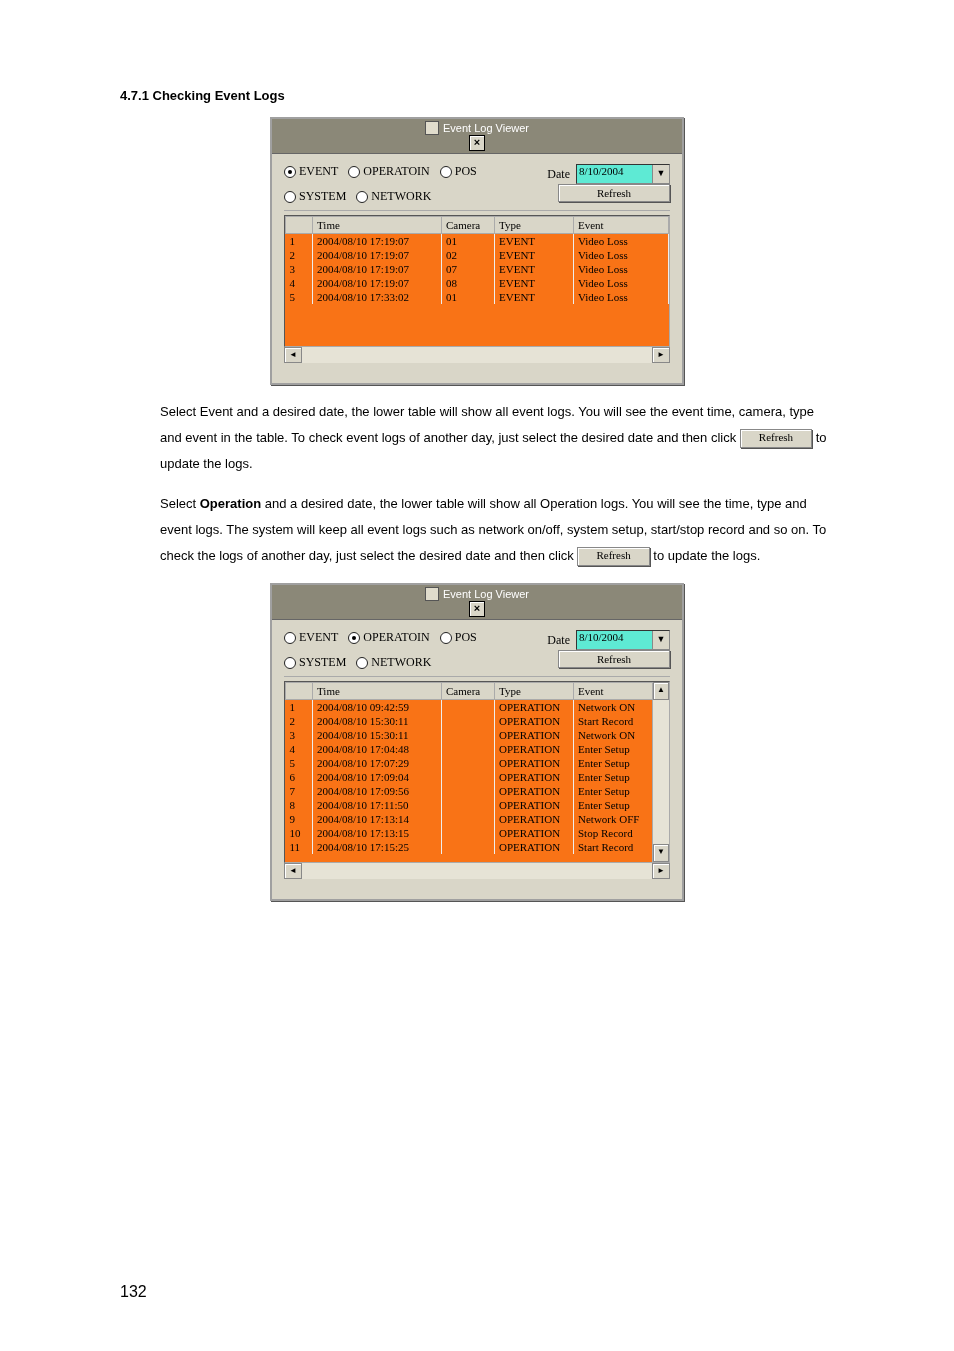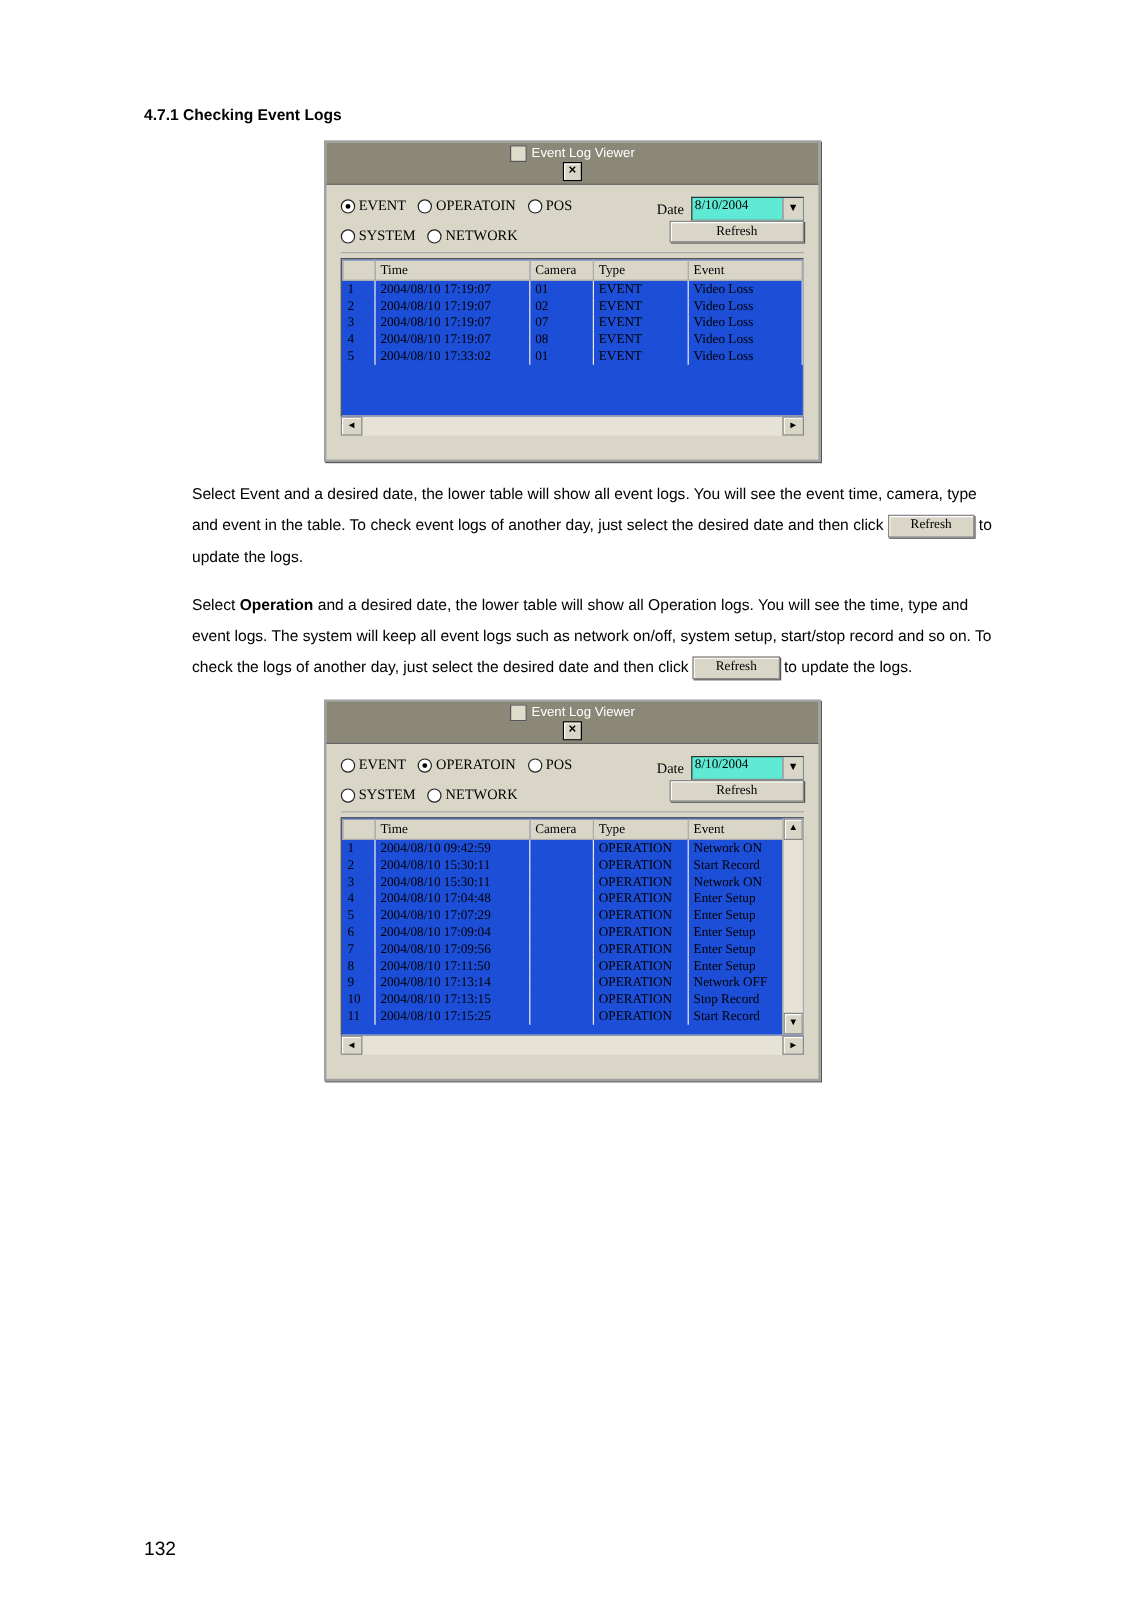--- a/index.html
+++ b/index.html
@@ -175,21 +175,21 @@
     width: 110px;
     text-align: center;
   }
   .elv-sep {
     border: none;
     border-top: 1px solid #aaa;
     margin: 6px 0 4px 0;
   }
   .elv-table-wrap {
     border: 1px inset #aaa;
-    background: #1d4ed8;
+    background: #f97316;
     position: relative;
     height: 130px;
     overflow: hidden;
   }
   .elv-table-wrap.tall { height: 180px; }
   .elv-table {
     width: 100%;
     border-collapse: collapse;
     font-family: "Times New Roman", serif;
     font-size: 11px;

